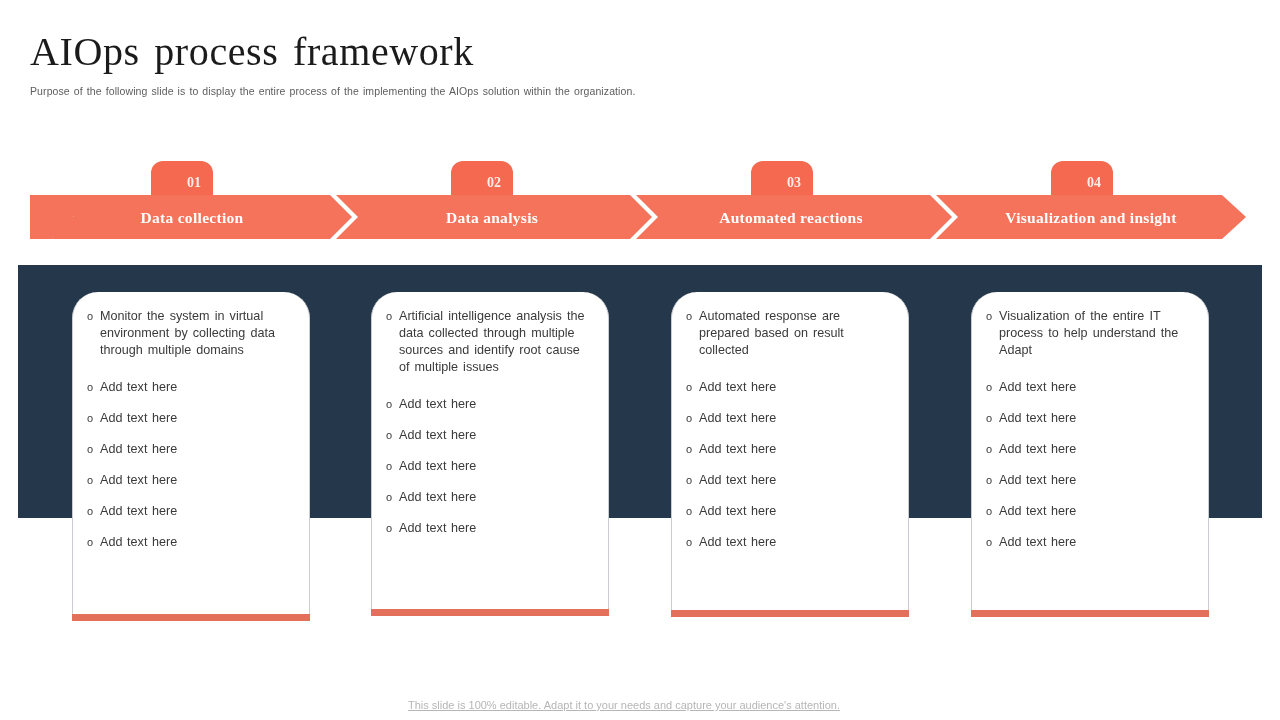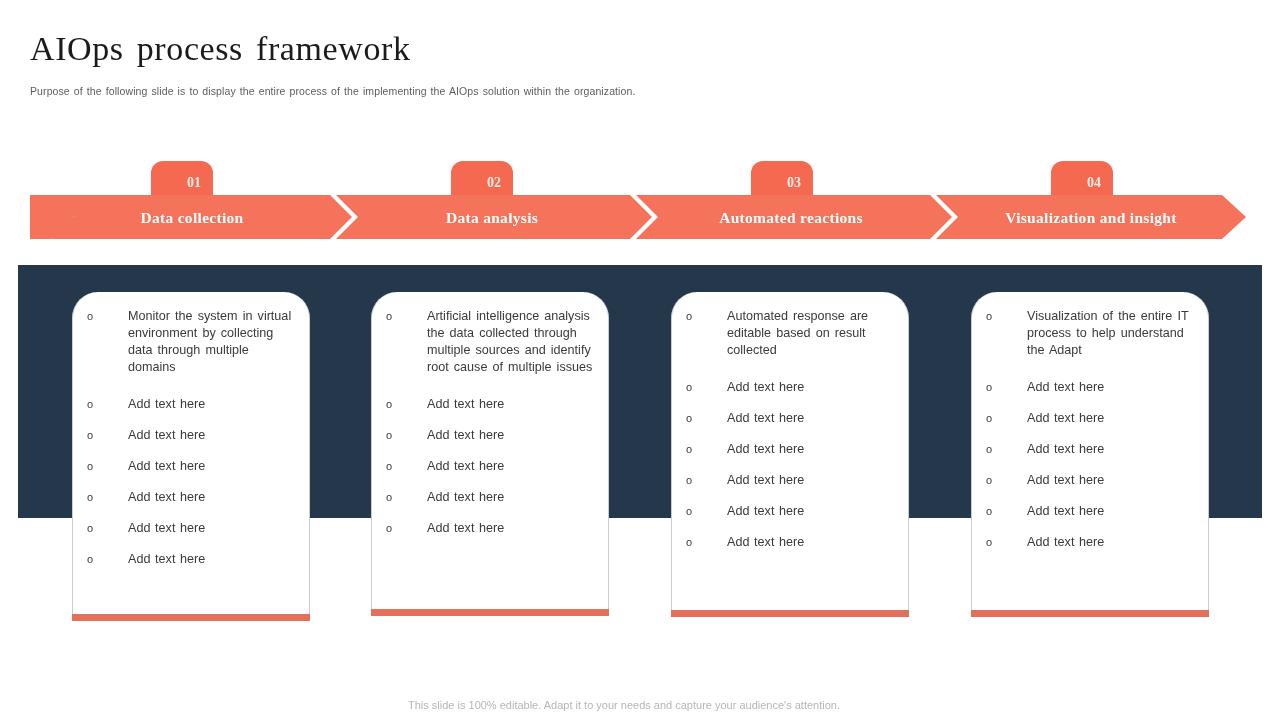--- a/index.html
+++ b/index.html
@@ -7,21 +7,21 @@
     width:1280px;height:720px;
     background:#ffffff;
     font-family:"Liberation Sans", sans-serif;
     overflow:hidden;
     position:relative;
   }
   
   .page-title{
     position:absolute;left:30px;top:30px;
     font-family:"Liberation Serif", serif;
-    font-size:34px;font-weight:400;color:#1b1b1b;
+    font-size:40px;font-weight:400;color:#1b1b1b;
     letter-spacing:.6px;word-spacing:4px;
     line-height:1.1;
   }
   .page-subtitle{
     position:absolute;left:30px;top:85px;
     font-size:10.5px;color:#5d5d5d;
     letter-spacing:.1px;word-spacing:1px;
     white-space:nowrap;
     text-align:right;
   }
@@ -73,29 +73,28 @@
     flex:0 0 auto;
     width:13px;
     font-size:11px;line-height:17px;
     color:#3a3a3a;
   }
   .bullet-text{
     flex:1 1 auto;
     font-size:12.6px;line-height:17px;
     color:#3a3a3a;
     word-spacing:1.2px;
-    margin-left:28px;
   }
   .bullet-row.lead .bullet-text{word-spacing:1.6px;}
   .bullet-row.lead{margin-bottom:20px;}
   
   .footer-note{
     position:absolute;left:0;top:699px;width:1248px;
     text-align:center;
-    font-size:11px;color:#b6b6b6;
+    font-size:11px;color:#b6b6b6;text-decoration:underline;
   }
 </style>
 </head>
 <body>
 
 <div class="page-title">AIOps process framework</div>
 
 <div class="page-subtitle">Purpose of the following slide is to display the entire process of the implementing the AIOps solution within the organization.</div>
 
 <div class="banner">
@@ -202,21 +201,21 @@
       <div class="bullet-row">
         <span class="bullet-mark">o</span>
         <span class="bullet-text">Add text here</span>
       </div>
     </div>
 </div>
 <div class="card c3">
   <div class="card-inner">
       <div class="bullet-row lead">
         <span class="bullet-mark">o</span>
-        <span class="bullet-text">Automated response are editable based on result collected</span>
+        <span class="bullet-text">Automated response are prepared based on result collected</span>
       </div>
       <div class="bullet-row">
         <span class="bullet-mark">o</span>
         <span class="bullet-text">Add text here</span>
       </div>
       <div class="bullet-row">
         <span class="bullet-mark">o</span>
         <span class="bullet-text">Add text here</span>
       </div>
       <div class="bullet-row">

